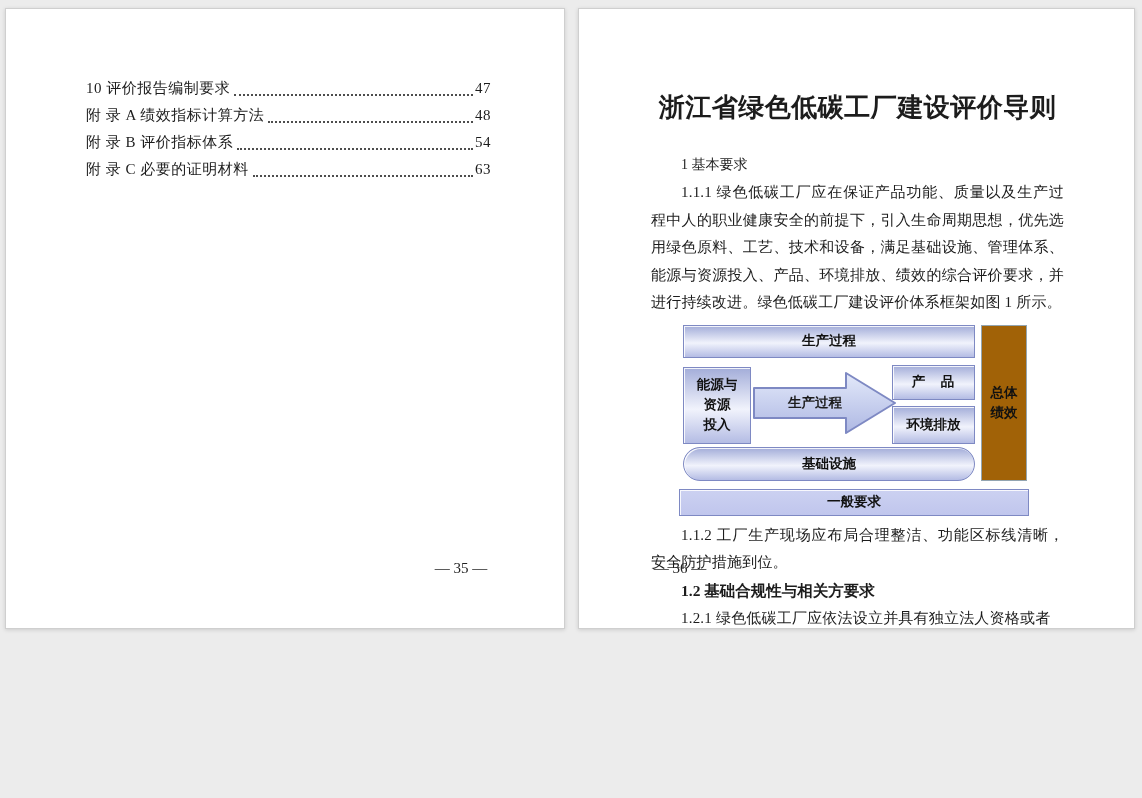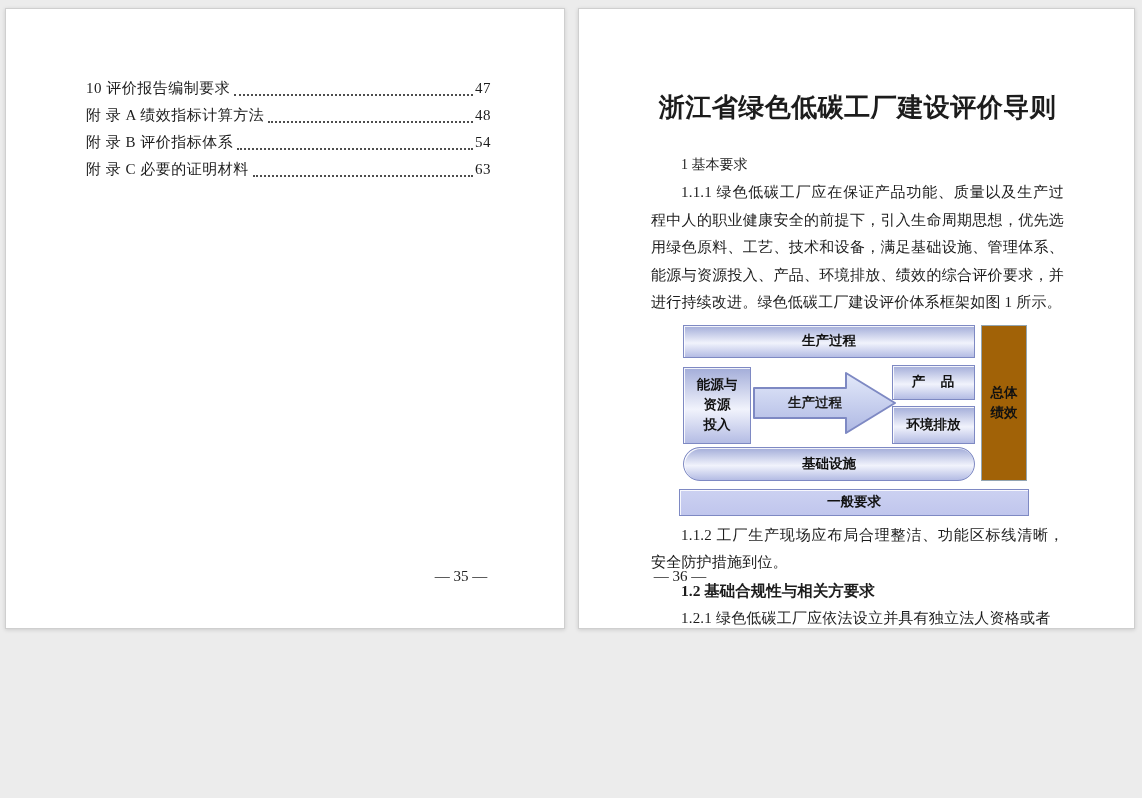--- a/index.html
+++ b/index.html
@@ -39,21 +39,21 @@
     height: 0;
     border-bottom: 2px dotted #4d4d4d;
     margin: 0 2px 6px 4px;
     align-self: flex-end;
   }
   .toc-page { flex: none; }
 
   
   .pagenum {
     position: absolute;
-    bottom: 44px;
+    bottom: 52px;
     width: 70px;
     text-align: center;
     font-size: 15px;
     line-height: 16px;
     white-space: nowrap;
     color: #222;
   }
   .pn-left  { left: 420px; }
   .pn-right { left: 66px; }
 

